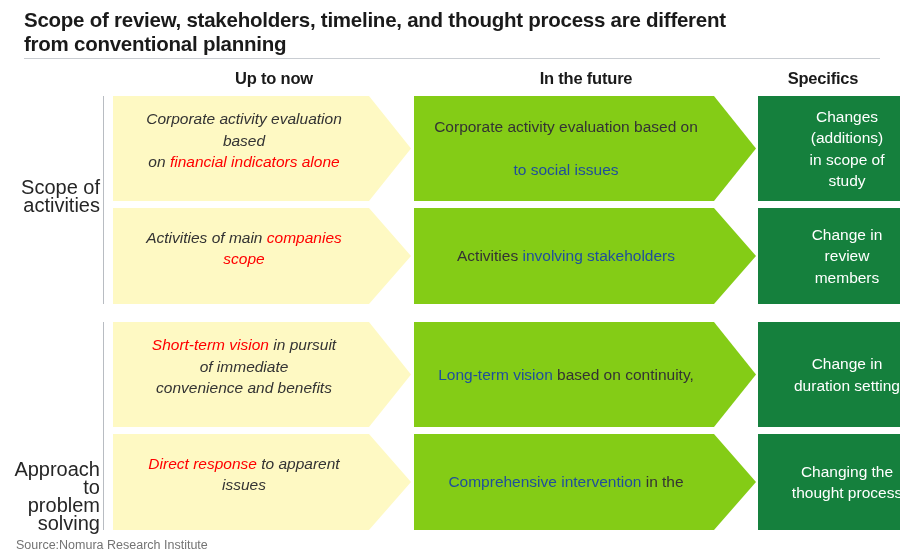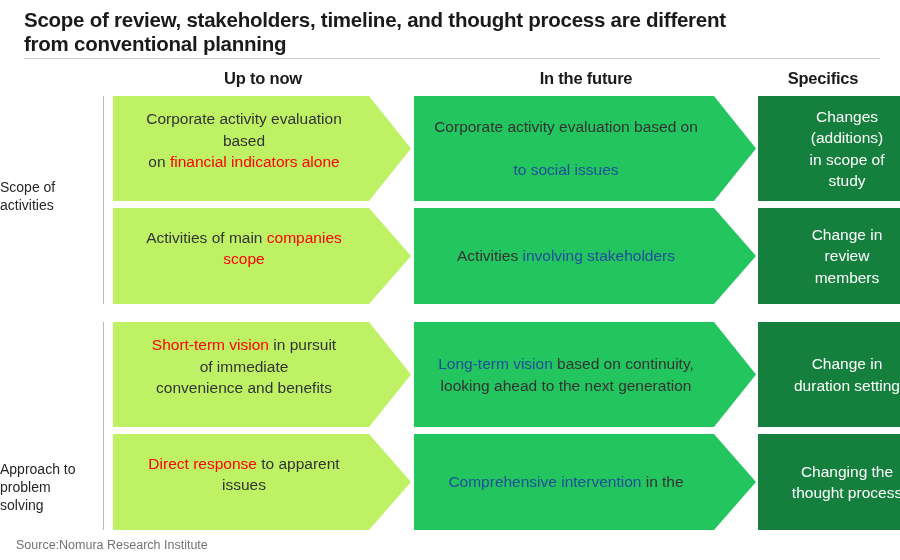--- a/index.html
+++ b/index.html
@@ -42,31 +42,31 @@
   
   .col-header {
     position: absolute;
     top: 69px;
     font-size: 16.5px;
     font-weight: bold;
     color: #1a1a1a;
     text-align: center;
     letter-spacing: -0.2px;
   }
-  #hdr-now      { left: 113px; width: 300px; }
+  #hdr-now      { left: 124px; width: 300px; }
   #hdr-future   { left: 414px; width: 344px; }
   #hdr-specific { left: 758px; width: 130px; }
 
   
   .group-label {
     position: absolute;
     left: 0px;
     width: 100px;
-    text-align: left;
-    font-size: 14px;
+    text-align: right;
+    font-size: 20px;
     color: #262626;
     line-height: 18px;
   }
   #grp-scope    { top: 178px; }
   #grp-approach { top: 460px; }
 
   
   .v-divider {
     position: absolute;
     left: 103px;
@@ -89,29 +89,30 @@
     top: 0;
     height: 100%;
     display: flex;
     align-items: center;
     justify-content: center;
     box-sizing: border-box;
   }
   .arrow-now {
     left: 113px;
     width: 298px;
-    background: #bef264;
+    background: #fef9c3;
     -webkit-clip-path: polygon(0 0, calc(100% - 42px) 0, 100% 50%, calc(100% - 42px) 100%, 0 100%);
     clip-path: polygon(0 0, calc(100% - 42px) 0, 100% 50%, calc(100% - 42px) 100%, 0 100%);
     padding: 0 50px 16px 14px;
+    font-style: italic;
   }
   .arrow-future {
     left: 414px;
     width: 342px;
-    background: #22c55e;
+    background: #84cc16;
     -webkit-clip-path: polygon(0 0, calc(100% - 42px) 0, 100% 50%, calc(100% - 42px) 100%, 0 100%);
     clip-path: polygon(0 0, calc(100% - 42px) 0, 100% 50%, calc(100% - 42px) 100%, 0 100%);
     padding: 0 52px 0 14px;
   }
   .spec-box {
     position: absolute;
     left: 758px;
     width: 130px;
     top: 0;
     height: 100%;
@@ -224,21 +225,20 @@
   <div class="arrow arrow-now">
     <div class="arrow-text">
       <span class="hl-red">Short-term vision</span><span> in pursuit</span><br>
       <span>of immediate</span><br>
       <span>convenience and benefits</span>
     </div>
   </div>
   <div class="arrow arrow-future">
     <div class="arrow-text">
       <span class="hl-blue">Long-term vision</span><span> based on continuity,</span><br>
-      <span>looking ahead to the next generation</span>
     </div>
   </div>
   <div class="spec-box">
     <div class="spec-text">
       <span>Change in</span><br>
       <span>duration setting</span>
     </div>
   </div>
 </div>
 

